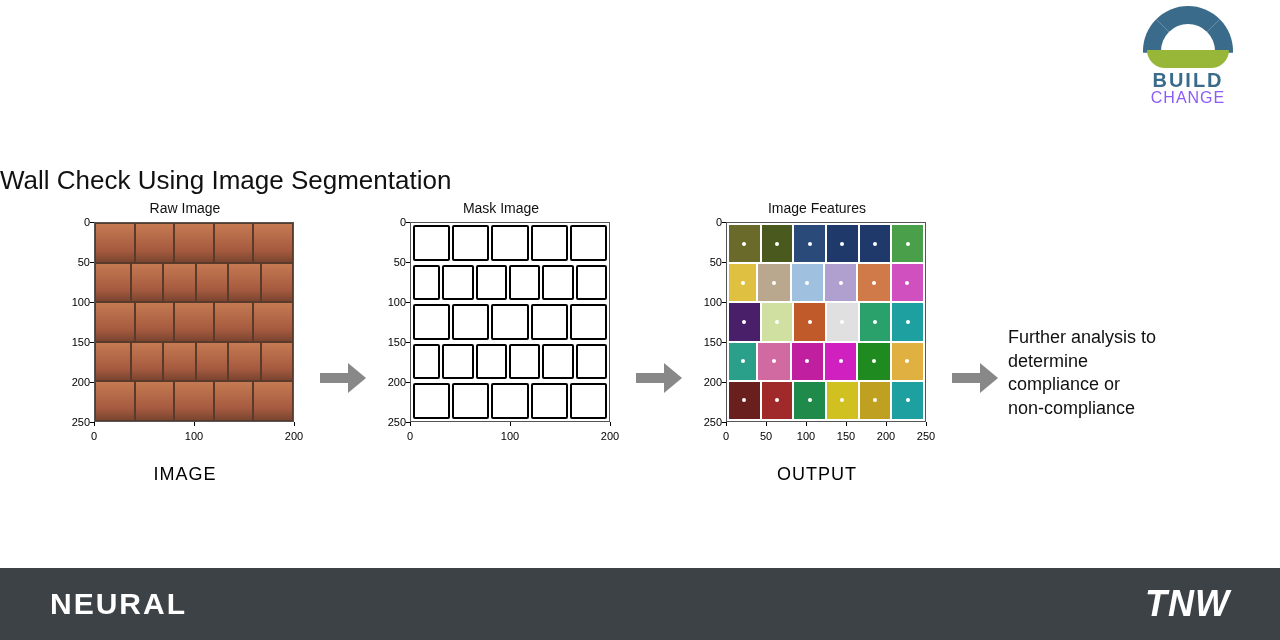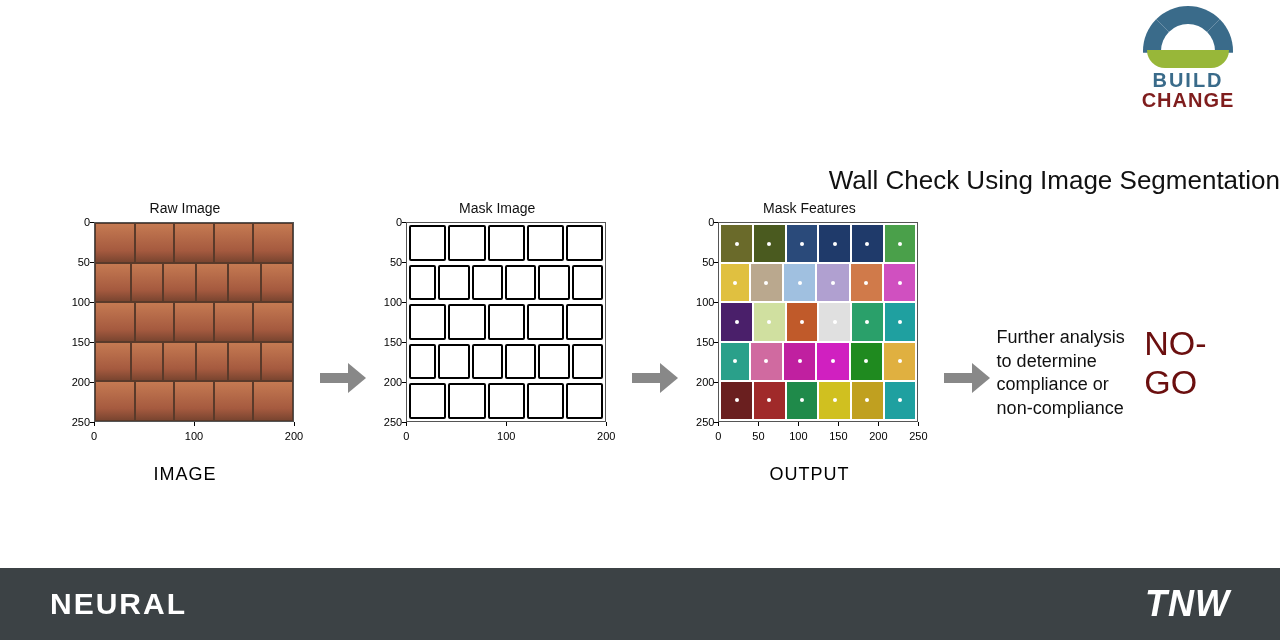--- a/index.html
+++ b/index.html
@@ -55,28 +55,28 @@
   }
   .logo-ground {
     position: absolute;
     top: 44px; left: 4px;
     width: 82px; height: 18px;
     background: #98b739;
     border-radius: 0 0 40px 40px;
   }
   .logo-text { line-height: 1; margin-top: 6px;}
   .logo-build { color: #3a6b8a; font-weight: bold; letter-spacing: 2px; font-size: 20px;}
-  .logo-change { color: #7f1d1d; font-weight: bold; letter-spacing: 1px; font-size: 20px;}
+  .logo-change { color: #8b5cf6; font-weight: normal; letter-spacing: 1px; font-size: 16px;}
 
   
   .title {
     position: absolute;
     top: 165px;
     left: 0; right: 0;
-    text-align: right;
+    text-align: left;
     font-size: 26px;
     color: #111;
   }
 
   
   .row {
     position: absolute;
     top: 200px;
     left: 60px;
     right: 30px;
@@ -390,21 +390,21 @@
         <div class="tickmark-x" style="left: 234px;"></div>
       </div>
   </div>
 
   <div class="arrow">
       <div class="shaft"></div>
       <div class="head"></div>
     </div>
 
   <div class="panel">
-    <div class="panel-title">Mask Features</div>
+    <div class="panel-title">Image Features</div>
     <div class="axes" id="feat-axes">
       <div class="plot">
         <div class="feat" id="feat-grid">
             <div class="frow">
               <div class="fcell" style="background: rgb(106, 106, 42);"></div>
               <div class="fcell" style="background: rgb(74, 90, 31);"></div>
               <div class="fcell" style="background: rgb(42, 74, 122);"></div>
               <div class="fcell" style="background: rgb(31, 58, 106);"></div>
               <div class="fcell" style="background: rgb(31, 58, 106);"></div>
               <div class="fcell" style="background: rgb(74, 160, 74);"></div>
@@ -472,20 +472,19 @@
   </div>
 
   <div class="arrow">
       <div class="shaft"></div>
       <div class="head"></div>
     </div>
 
   <div class="analysis">Further analysis to determine compliance or non-compliance</div>
 
   <div class="gonogo">
-    <div class="nogo">NO-GO</div>
   </div>
 </div>
 
 <div class="footer">
   <div class="neural">NEURAL</div>
   <div class="tnw">TNW</div>
 </div>
 
 </body></html>

